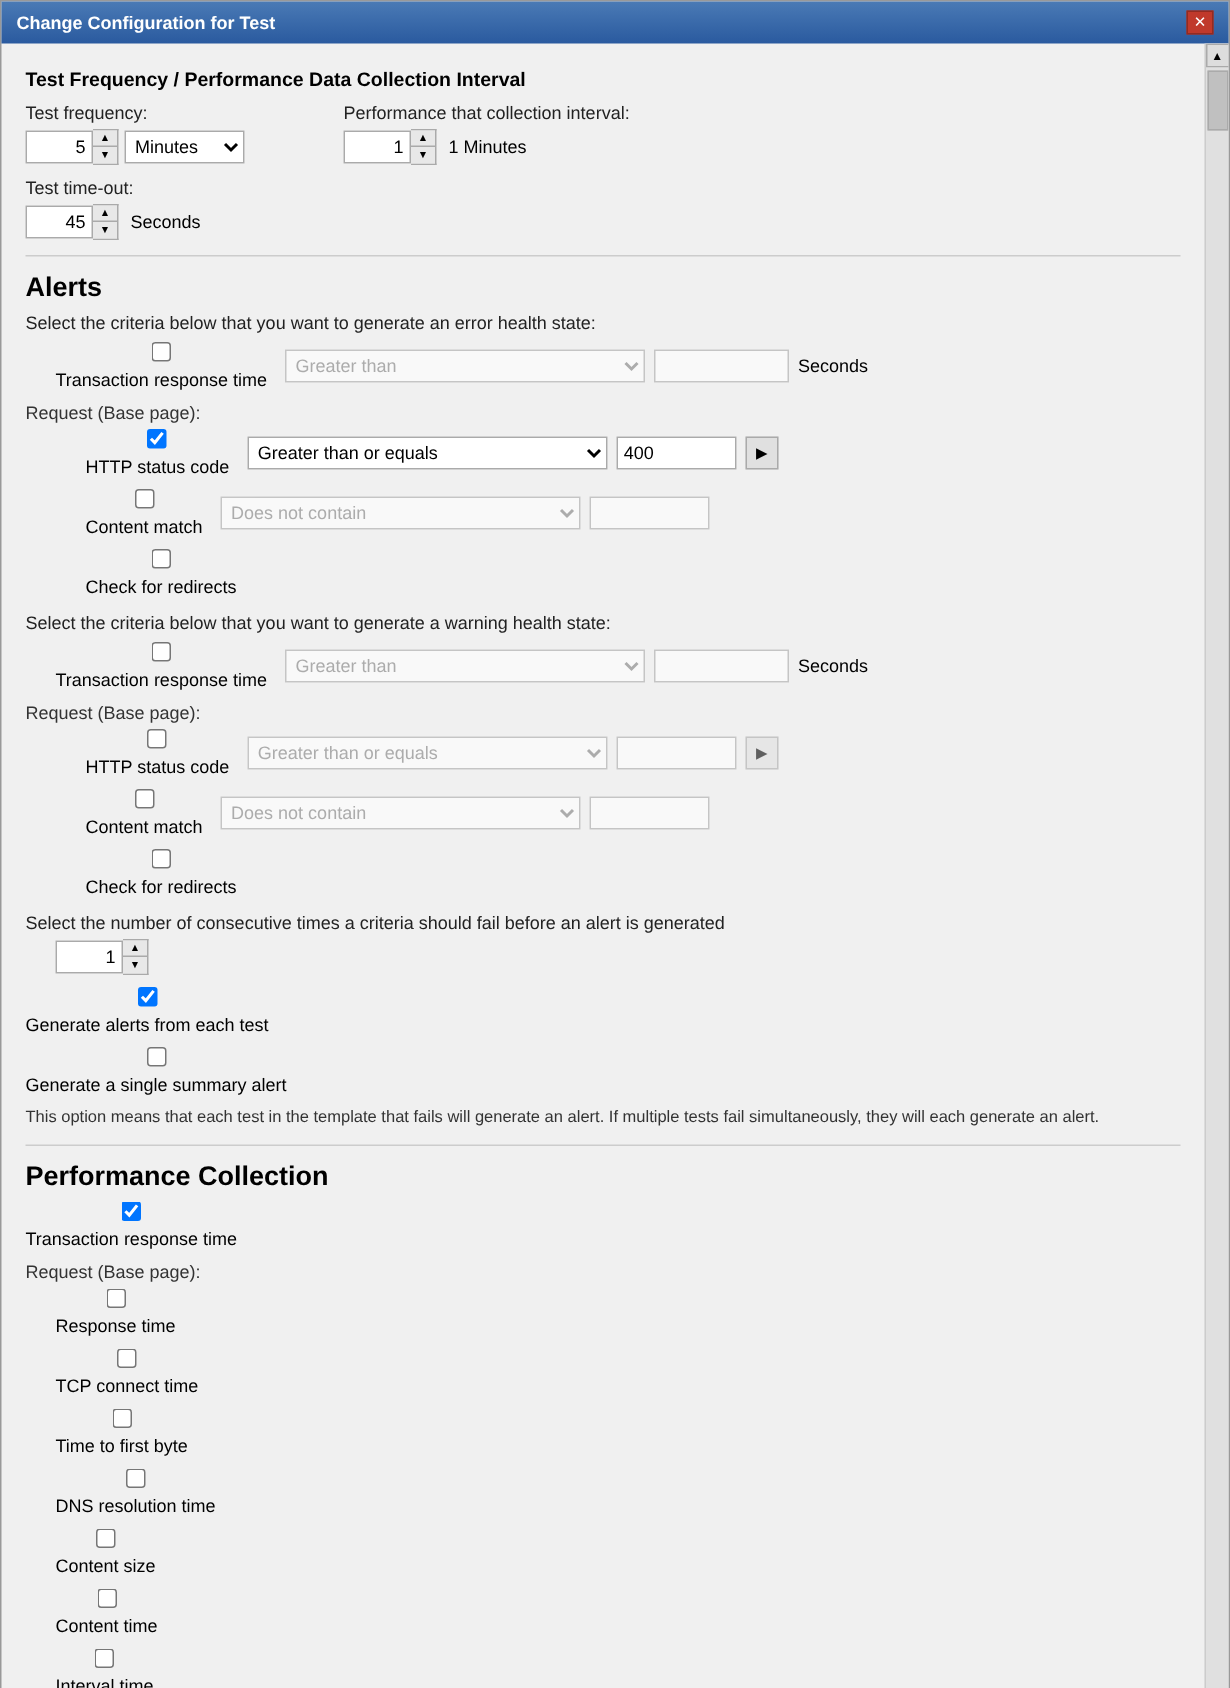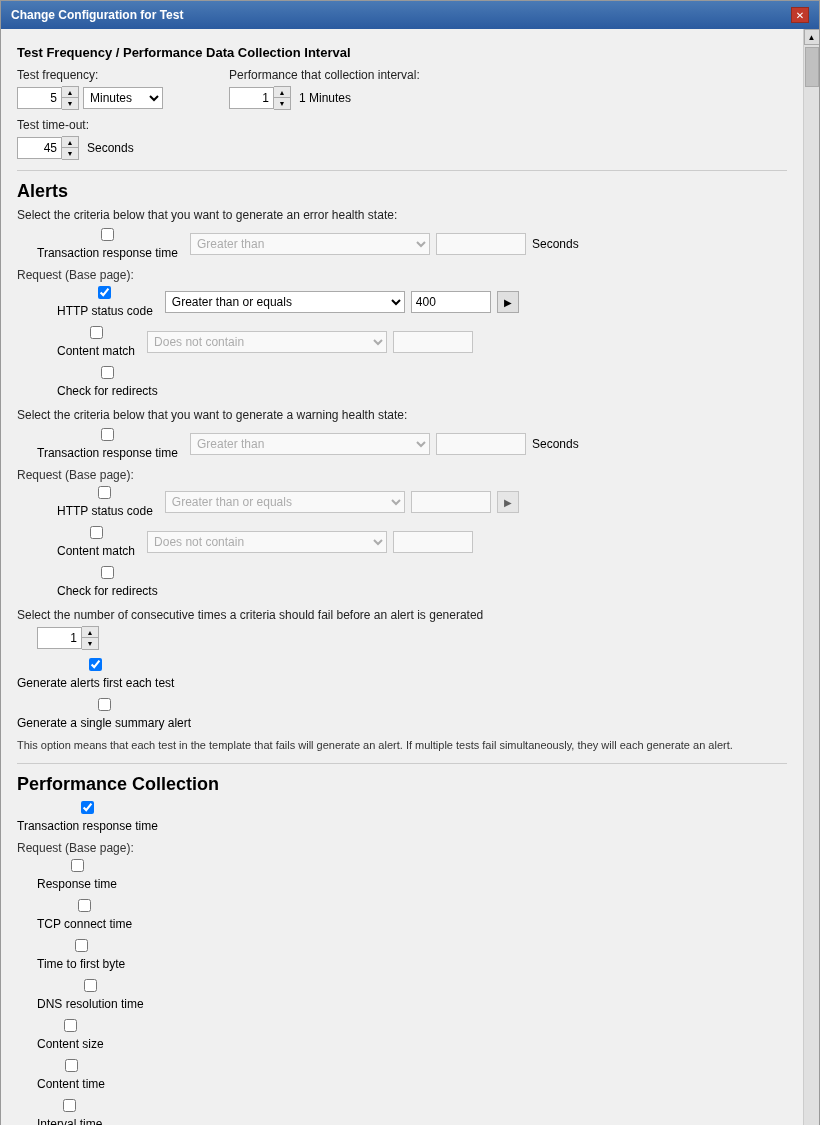--- a/index.html
+++ b/index.html
@@ -397,21 +397,21 @@
             <div class="spinner-btns">
               <button class="spinner-btn">▲</button>
               <button class="spinner-btn">▼</button>
             </div>
           </div>
         </div>
 
         <div class="row" style="margin-top:8px;">
           <label class="checkbox-label">
             <input type="checkbox" checked="" style="">
-            <span>Generate alerts first each test</span>
+            <span>Generate alerts from each test</span>
           </label>
         </div>
         <div class="row">
           <label class="checkbox-label">
             <input type="checkbox" style="">
             <span>Generate a single summary alert</span>
           </label>
         </div>
 
         <div class="info-text">This option means that each test in the template that fails will generate an alert. If multiple tests fail simultaneously, they will each generate an alert.</div>

